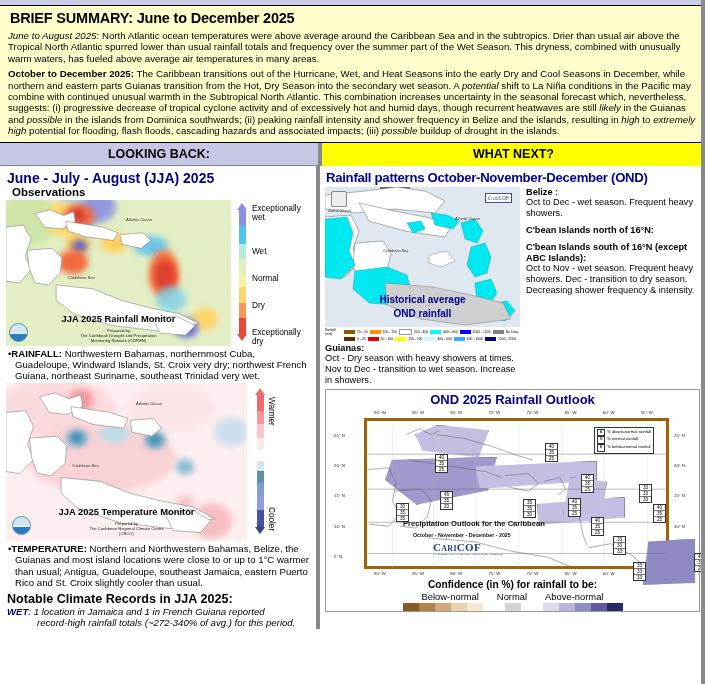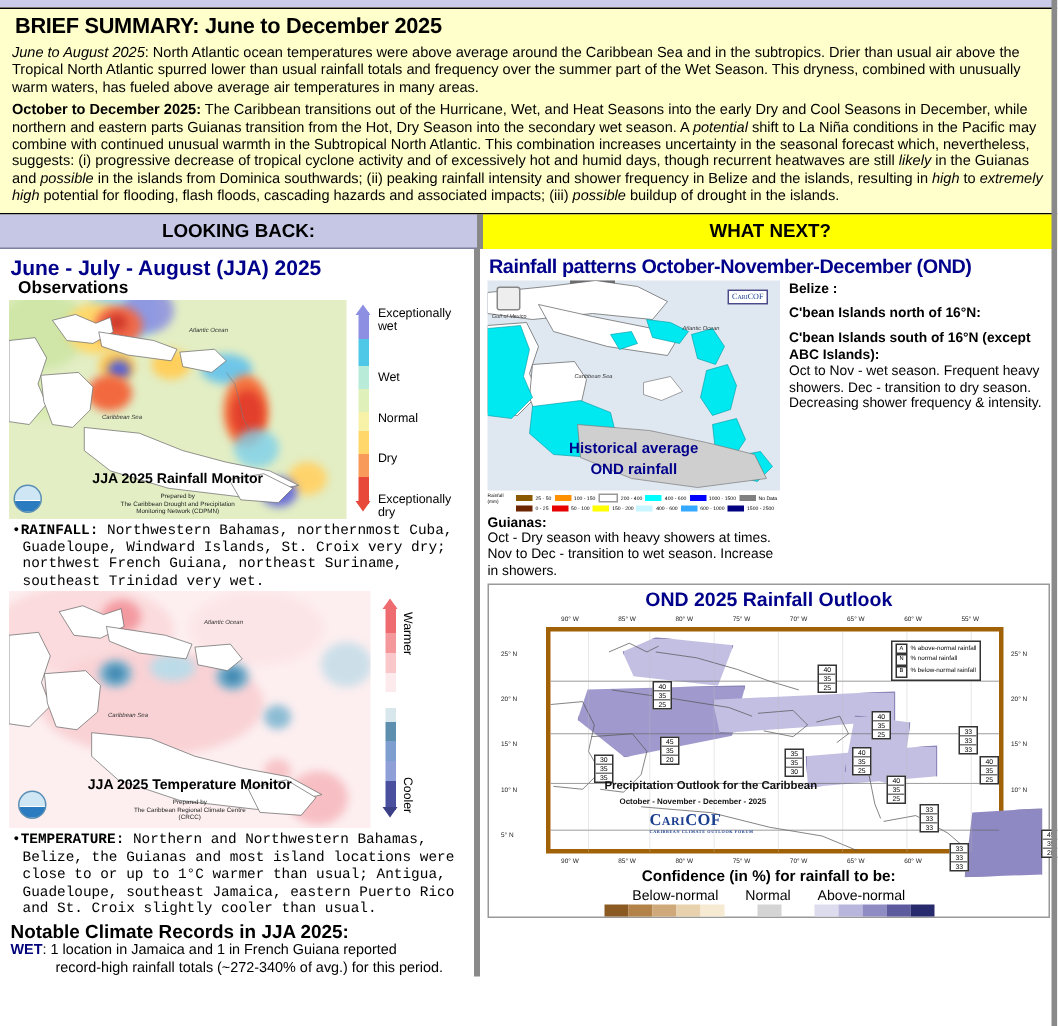--- a/index.html
+++ b/index.html
@@ -75,24 +75,24 @@
   
   .vbar{position:absolute;width:7px;}
   .vbar .arrU{position:absolute;top:-5px;left:-2px;width:0;height:0;
     border-left:5.5px solid transparent;border-right:5.5px solid transparent;}
   .vbar .arrD{position:absolute;bottom:-5px;left:-2px;width:0;height:0;
     border-left:5.5px solid transparent;border-right:5.5px solid transparent;}
   .cblabels{position:absolute;font-size:8.3px;color:#000;line-height:9.5px;}
 
   .bullet{font-size:9.6px;line-height:11.4px;color:#000;margin:2px 0 1px 2px;}
   .bullet .lead{font-weight:bold;}
-  .bullet-ind{padding-left:7px;text-indent:-7px;font-family:Liberation Mono, monospace;}
+  .bullet-ind{padding-left:7px;text-indent:-7px;}
 
   .records-h{font-size:12.6px;font-weight:bold;color:#000;margin:3px 0 0 1px;}
-  .rec-line{font-size:9.6px;line-height:11.5px;color:#000;margin:0 0 0 1px;}
+  .rec-line{font-size:9.6px;line-height:11.5px;color:#000;margin:0 0 0 1px;font-style:italic;}
   .rec-key{font-weight:bold;color:#00007a;}
   .rec-ind{display:block;padding-left:30px;}
 
   
   .rhead{font-size:13.2px;font-weight:bold;color:#00008b;margin:2px 0 2px 1px;letter-spacing:-0.3px;}
   .rrow{display:flex;gap:6px;}
   .rtext{font-size:9.2px;line-height:10.8px;color:#000;width:178px;}
   .rtext .t{font-weight:bold;}
   .rtext .blk{margin-bottom:6px;}
   .rtext .blk.last{margin-bottom:0;}
@@ -352,20 +352,21 @@
 
           <div class="guianas" style="margin-top:2px;">
             <div class="t">Guianas:</div>
             <div>Oct - Dry season with heavy showers at times. Nov to Dec - transition to wet season. Increase in showers.</div>
           </div>
         </div>
 
         <div class="rtext">
           <div class="blk">
             <div class="t">Belize :</div>
+            <div>Oct to Dec - wet season. Frequent heavy showers.</div>
           </div>
           <div class="blk">
             <div class="t">C'bean Islands north of 16°N:</div>
           </div>
           <div class="blk">
             <div class="t">C'bean Islands south of 16°N (except ABC Islands):</div>
             <div>Oct to Nov - wet season. Frequent heavy showers.  Dec - transition to dry season. Decreasing shower frequency &amp; intensity.</div>
           </div>
         </div>
       </div>

